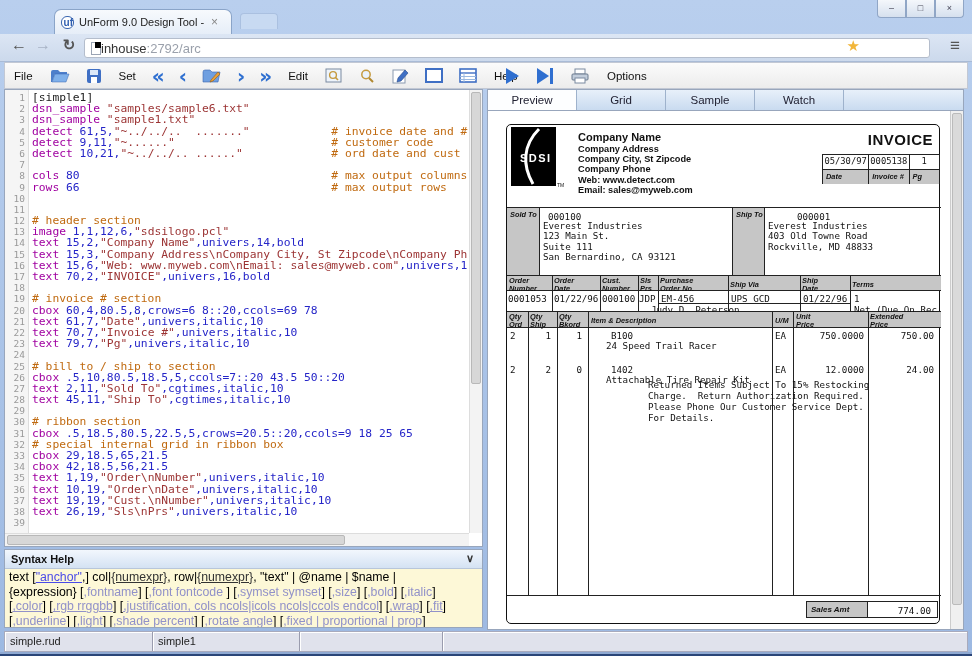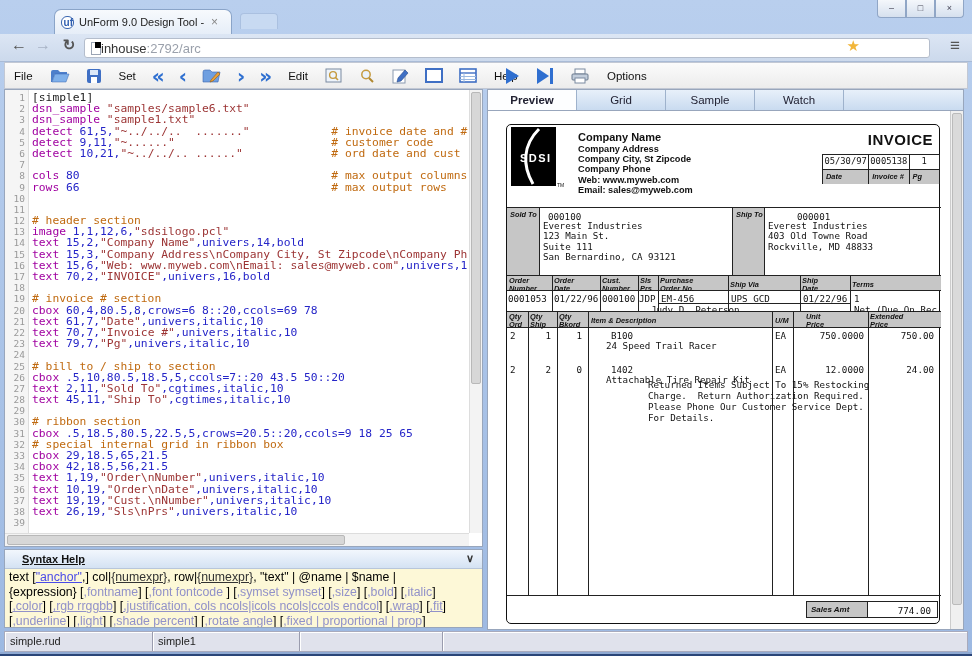--- a/index.html
+++ b/index.html
@@ -67,41 +67,41 @@
   .ev-scroll { position:absolute; right:0; top:0; bottom:13px; width:13px; background:#f3f3f3; border-left:1px solid #ddd; }
   .ev-thumb { position:absolute; left:1px; top:2px; width:10px; height:292px; background:#d7d7d7;
               border:1px solid #b8b8b8; border-radius:2px; }
   .eh-scroll { position:absolute; left:0; right:13px; bottom:0; height:13px; background:#f3f3f3; border-top:1px solid #ddd; }
   .eh-thumb { position:absolute; left:2px; top:1px; width:338px; height:10px; background:#d7d7d7;
               border:1px solid #b8b8b8; border-radius:2px; }
 
   
   .syntax-panel { position:absolute; left:4px; top:549px; width:479px; height:79px; border:1px solid #98a6bc; background:#fdf8d7; }
   .sy-header { height:19px; background:linear-gradient(#f2f7fd,#d4e2f3); border-bottom:1px solid #b8c6da;
-               font-size:11px; font-weight:bold; color:#111; padding:3px 17px; position:relative;text-decoration:underline; }
+               font-size:11px; font-weight:bold; color:#111; padding:3px 6px; position:relative; }
   .sy-chevron { position:absolute; right:8px; top:2px; font-size:11px; font-weight:bold; color:#333; }
   .sy-body { padding:1px 4px; font-size:12.3px; line-height:14.7px; color:#222; overflow:hidden; height:58px; }
   .sh-t{color:#000000;} .sh-a{color:#4a4ae8; text-decoration:underline;}
   .sh-u{color:#333; text-decoration:underline;}
   .sh-l{color:#9191c9;} .sh-lu{color:#9191c9; text-decoration:underline;}
 
   
   .status-bar { position:absolute; left:4px; top:631px; width:964px; height:21px; background:#e0e2ec;
                 border:1px solid #a8aabc; display:flex; }
   .st-cell { border-right:1px solid #9a9cae; box-shadow:inset 1px 1px 0 #fff; font-size:11px; color:#222;
              padding:3px 5px; white-space:nowrap; overflow:hidden; }
   .bottom-frame { position:absolute; left:0; top:652px; width:972px; height:4px;
                   background:#8fa9d2; border-bottom:2px solid #2a4578; }
 
   
   .preview-pane { position:absolute; left:487px; top:89px; width:477px; height:541px; }
   .pv-tabs { display:flex; height:21px; background:linear-gradient(#e7f0fa,#c9dbf0); border:1px solid #98a6bc; border-bottom:none; }
   .pv-tab { width:89px; font-size:11.5px; color:#223; text-align:center; line-height:20px;
             border-right:1px solid #9eb2cc; }
-  .pv-tab.active { background:#fdfeff; font-weight:bold; }
+  .pv-tab.active { background:#fdfeff; font-weight:normal; }
   .pv-body { position:absolute; left:0; top:21px; width:477px; height:520px; background:#fff;
              border:1px solid #98a6bc; overflow:hidden; }
   .pv-scroll { position:absolute; right:0; top:0; bottom:0; width:13px; background:#f0f0f0; border-left:1px solid #ccc; }
   .pv-thumb { position:absolute; left:1px; top:2px; width:10px; height:492px; background:#dadada;
               border:1px solid #bbb; border-radius:2px; }
 
   
   .invoice { position:absolute; left:18px; top:13px; width:434px; height:500px;
              border:1px solid #111; border-radius:5px;
              font-family:"DejaVu Sans Mono",monospace; color:#111; }
@@ -377,21 +377,21 @@
             <path d="M28 2 C12 18 11 38 22 57" stroke="#fff" stroke-width="3" fill="none"></path>
           </svg>
         <span class="sdsi">SDSI</span>
       </div>
       <div class="abs logo-tm">TM</div>
       <div class="abs company">
         <div class="co-name">Company Name</div>
         <div class="co-line">Company Address</div>
         <div class="co-line">Company City, St Zipcode</div>
         <div class="co-line">Company Phone</div>
-        <div class="co-line">Web: www.myweb.com</div>
+        <div class="co-line">Web: www.detect.com</div>
         <div class="co-line">Email: sales@myweb.com</div>
       </div>
       <div class="abs inv-title">INVOICE</div>
       <div class="abs info-box">
         <div class="info-row">
           <div class="info-cell ic1 mono">05/30/97</div>
           <div class="info-cell ic2 mono">0005138</div>
           <div class="info-cell ic3 mono">1</div>
         </div>
         <div class="info-row labels">
@@ -464,21 +464,21 @@
         <div class="it-div" style="left:286px"></div>
           <div class="it-div" style="left:361px"></div>
         <div class="abs ilabel" style="left:2px; top:1px;">Qty
 Ord</div>
         <div class="abs ilabel" style="left:23px; top:1px;">Qty
 Ship</div>
         <div class="abs ilabel" style="left:52px; top:1px;">Qty
 Bkord</div>
         <div class="abs ilabel" style="left:84px; top:5px;">Item &amp; Description</div>
         <div class="abs ilabel" style="left:268px; top:5px;">U/M</div>
-        <div class="abs ilabel" style="left:299px; top:1px;">Unit
+        <div class="abs ilabel" style="left:289px; top:1px;">Unit
 Price</div>
         <div class="abs ilabel" style="left:363px; top:1px;">Extended
 Price</div>
 
         <div class="abs mono" style="left:3px; top:18px;">2</div>
         <div class="abs mono ralign" style="left:24px; top:18px; width:20px;">1</div>
         <div class="abs mono ralign" style="left:53px; top:18px; width:22px;">1</div>
         <div class="abs mono" style="left:104px; top:18px;">B100</div>
         <div class="abs mono" style="left:99px; top:28px;">24 Speed Trail Racer</div>
         <div class="abs mono" style="left:268px; top:18px;">EA</div>

